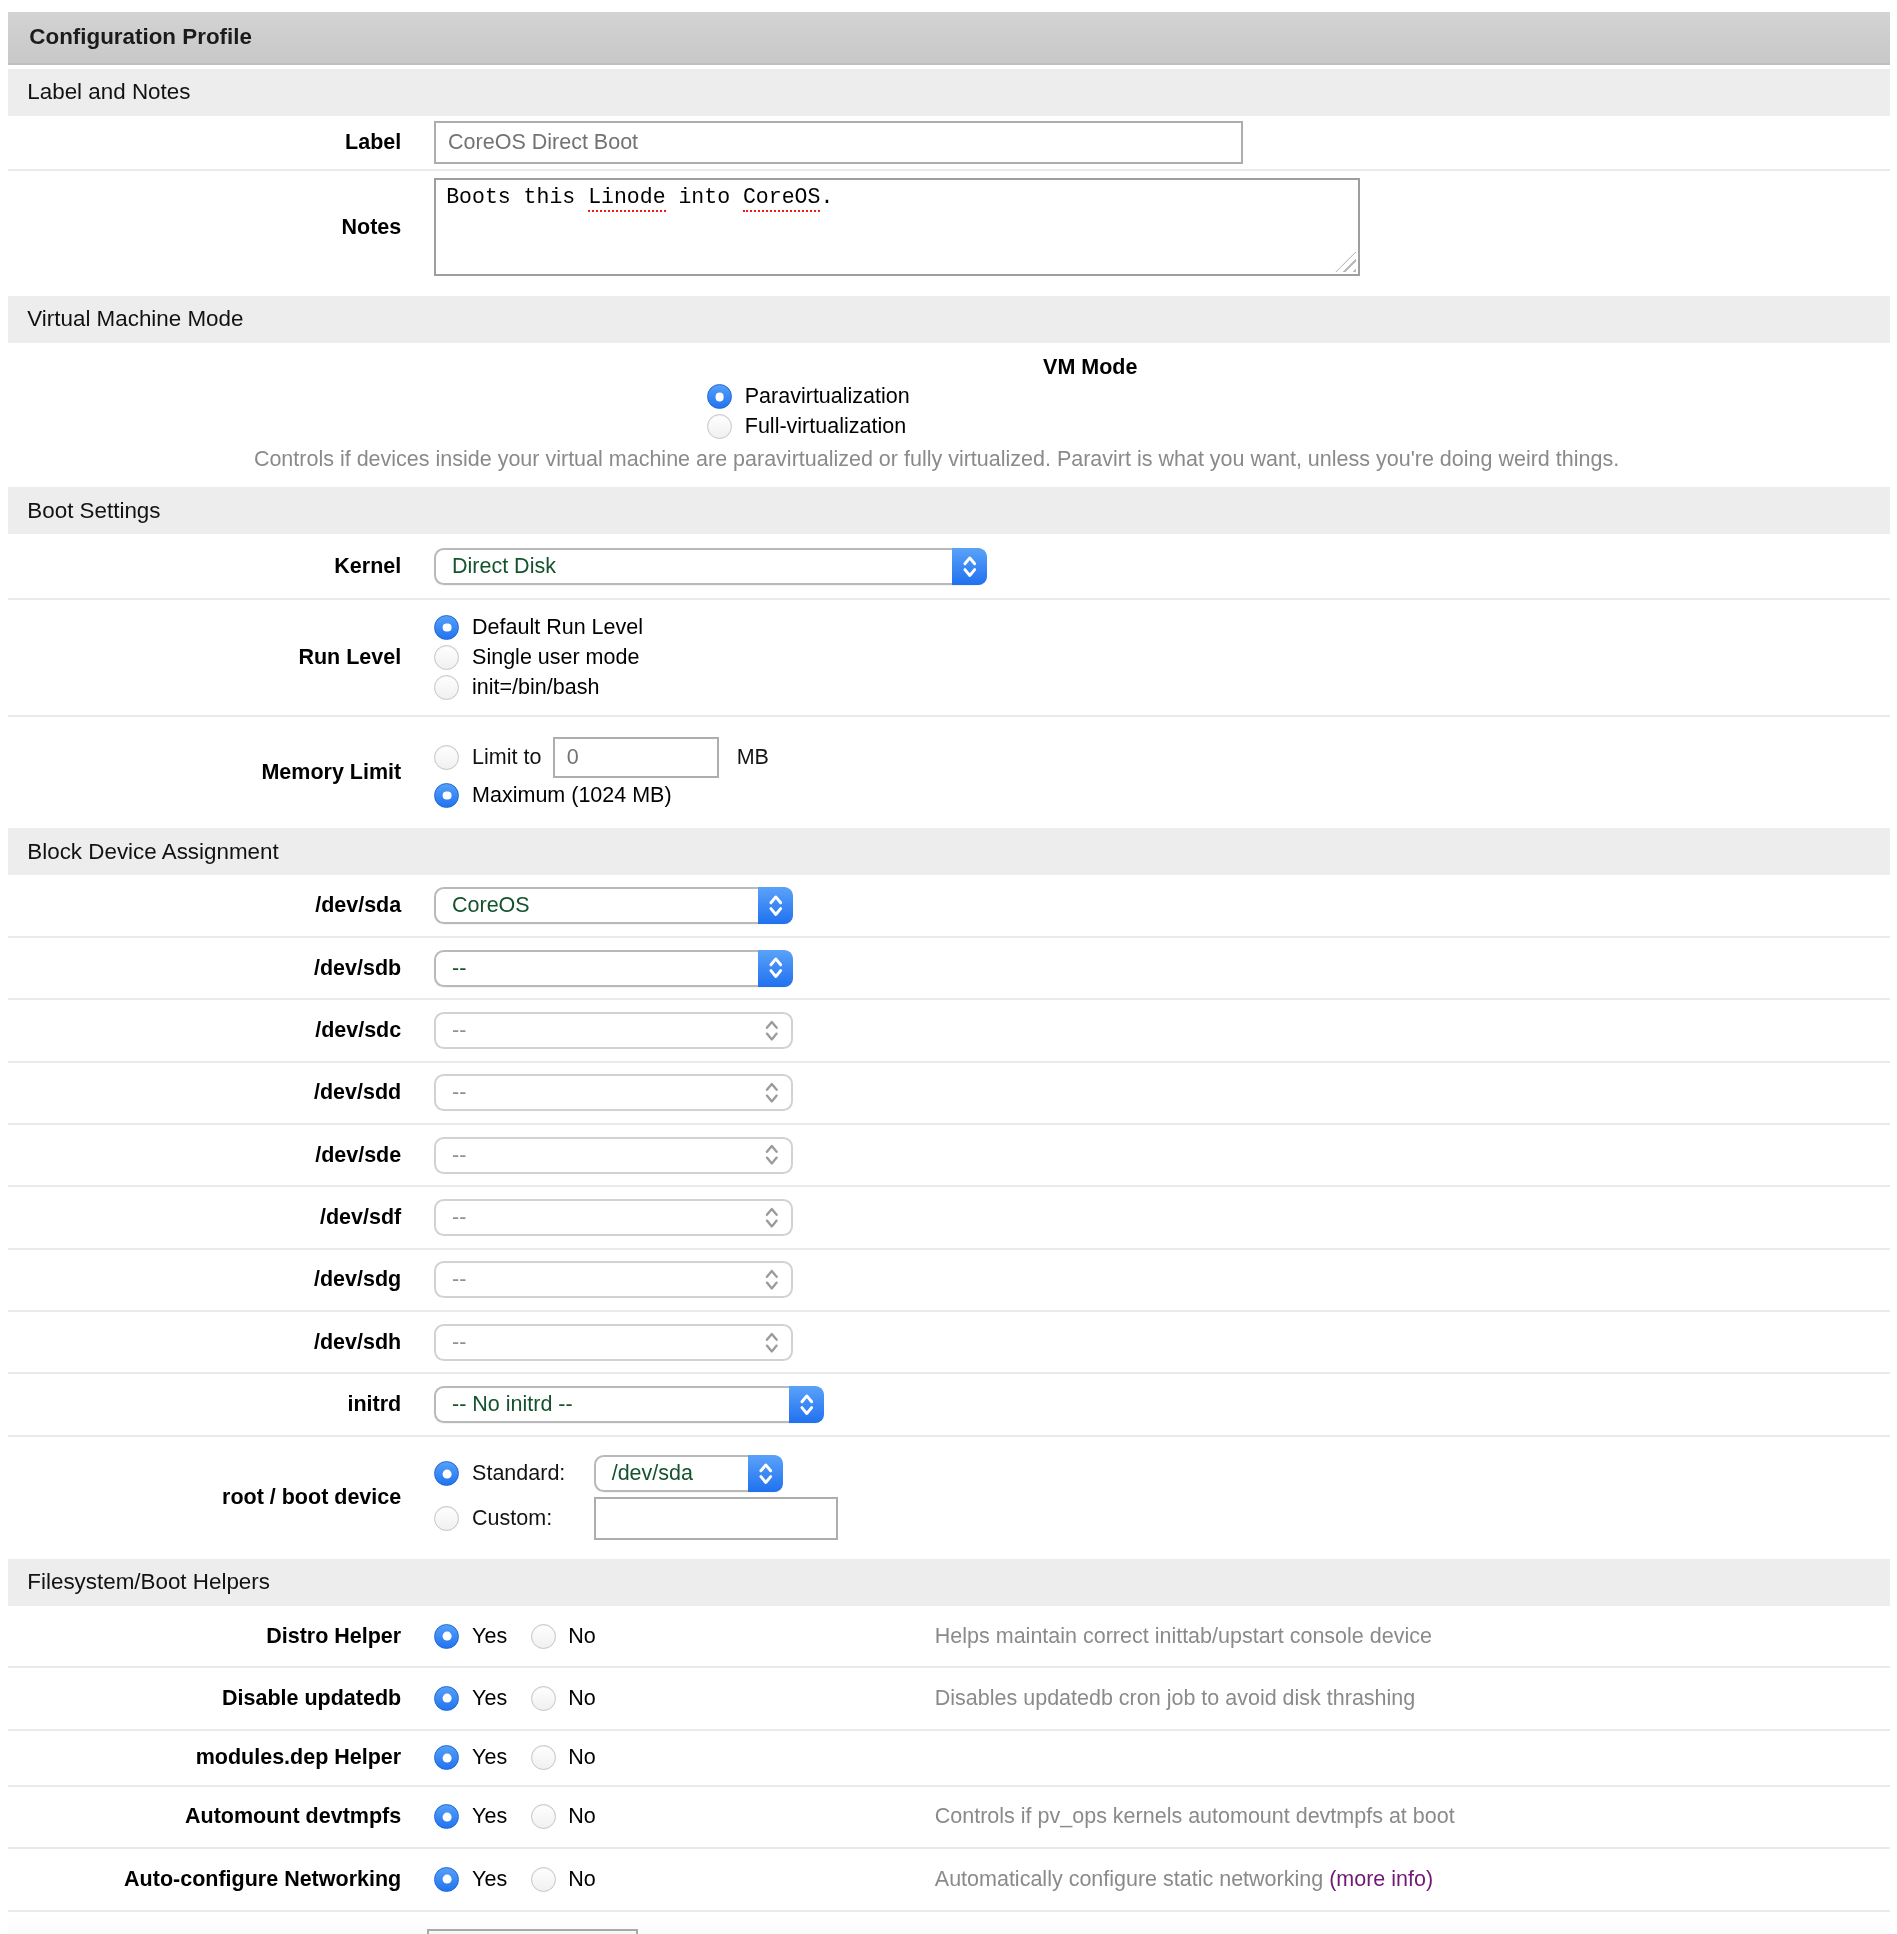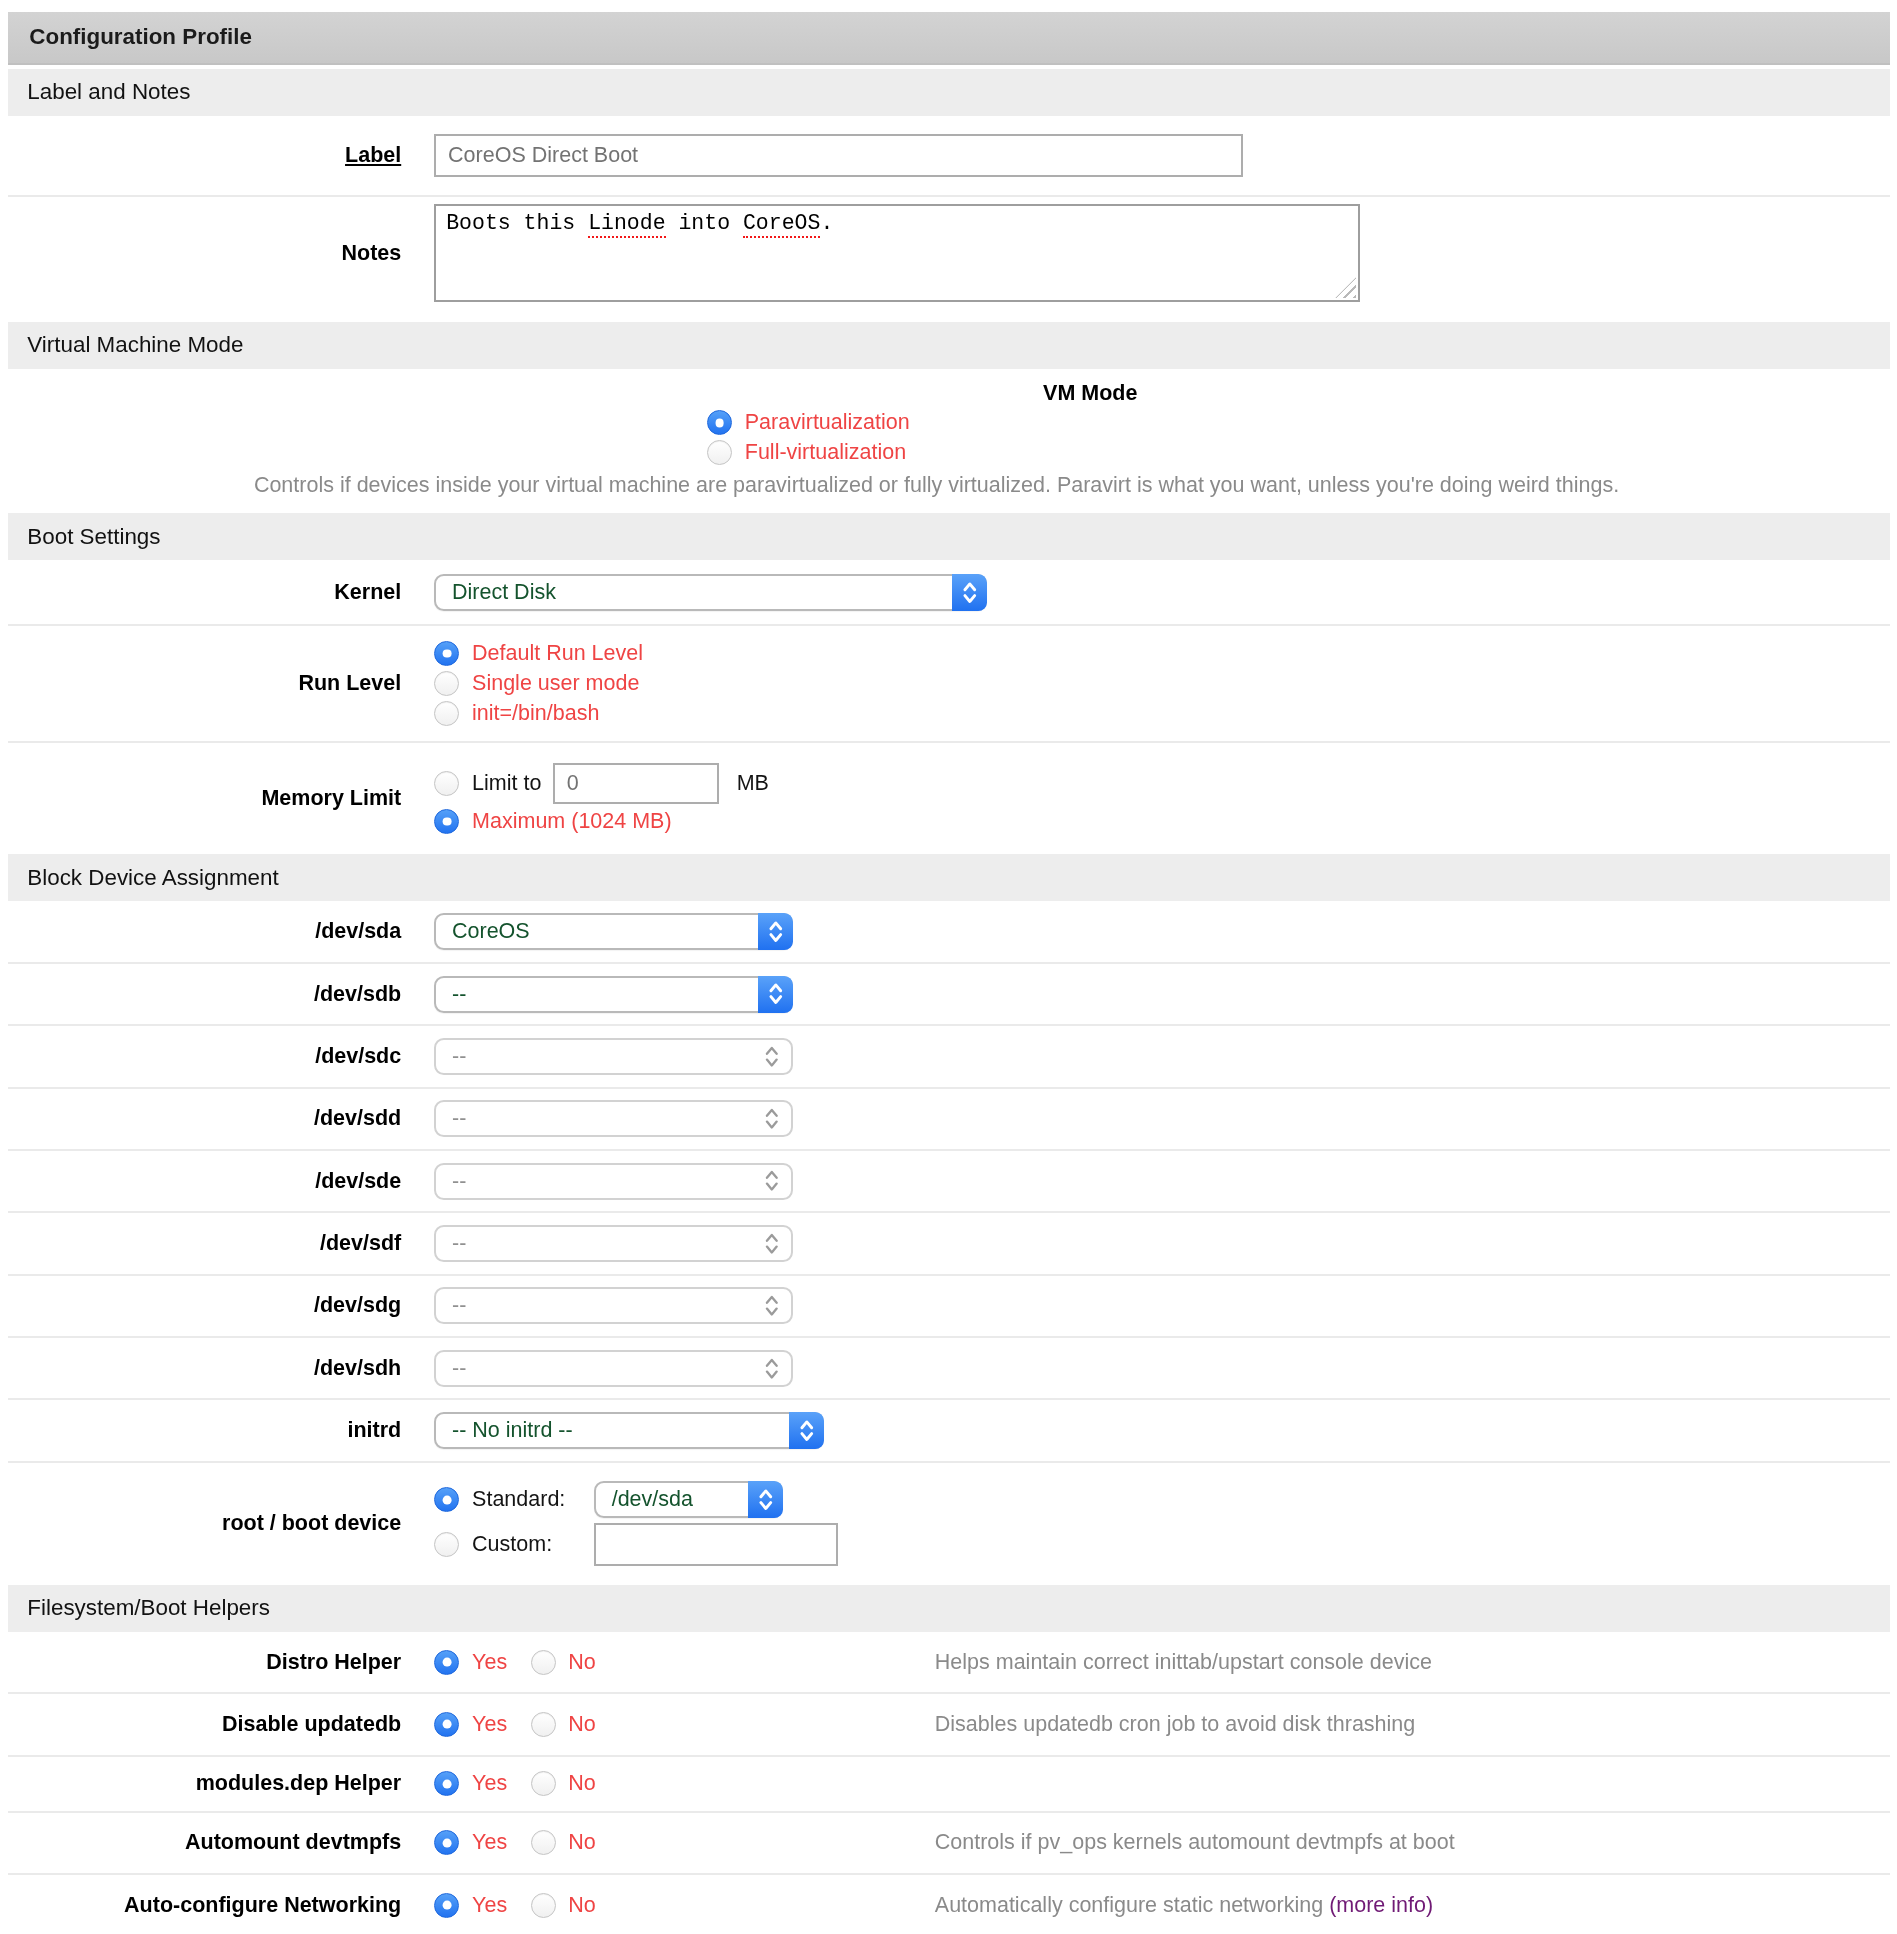--- a/index.html
+++ b/index.html
@@ -13,21 +13,21 @@
     padding:0 19.5px;font-size:22.4px;color:#121212;background:#ededed;}
 
   .frow{display:flex;align-items:center;}
   .fl{width:410px;flex:none;box-sizing:border-box;padding-right:16.6px;text-align:right;
     font-weight:bold;font-size:21.5px;color:#000;}
   .fc{width:517px;flex:none;box-sizing:border-box;padding-left:16.6px;}
   .fc.auto{width:auto;flex:1;}
   .fh{flex:1;font-size:21.5px;color:#8a8a8a;padding-right:25px;line-height:1.45;}
   .sep{border-top:2px solid #eaeaea;}
 
-  .row-label{padding:18px 0;text-decoration:underline;}
+  .row-label{padding:5px 0;}
   .row-notes{padding:7.8px 0 19.5px;}
   .row-vm{padding:11.7px 0;flex-direction:column;}
   .row-kernel{padding:13.7px 0;}
   .row-runlevel{padding:9.8px 0;}
   .row-memory{padding:15.6px 0;}
   .devrow{padding:11.7px 0;}
   .row-root{padding:13.7px 0;}
   .helperrow{padding:14.6px 0;}
 
   .textinput{border:2px solid #adadad;font-size:21.5px;font-family:inherit;color:#737373;
@@ -44,21 +44,21 @@
     clip-path:polygon(100% 0,100% 100%,0 100%);}
   .squiggle{border-bottom:2.9px dotted #f21818;padding-bottom:1px;}
 
   .optline{display:flex;align-items:center;margin:4.9px 0;}
   .radio{width:25px;height:25px;border-radius:50%;box-sizing:border-box;position:relative;flex:none;}
   .radio.on{background:linear-gradient(#55a0f8,#2273f0);border:1px solid #1d67dd;}
   .radio.on::after{content:"";position:absolute;left:50%;top:50%;width:8.8px;height:8.8px;
     border-radius:50%;background:#fff;transform:translate(-50%,-50%);}
   .radio.off{background:linear-gradient(#ffffff,#f0f0f0);border:1px solid #c5c5c5;
     box-shadow:inset 0 1px 1px rgba(0,0,0,.06);}
-  .optlabel{font-size:21.5px;color:#ef4444;margin-left:12.7px;white-space:nowrap;}
+  .optlabel{font-size:21.5px;color:#000000;margin-left:12.7px;white-space:nowrap;}
   .inlinelabel{font-size:21.5px;color:#141414;margin-left:12.7px;white-space:nowrap;width:122px;}
   .unit{font-size:21.5px;color:#141414;margin-left:17.6px;}
   .gap22{margin-left:23.4px;}
 
   .msel{display:inline-flex;align-items:center;justify-content:space-between;height:37px;
     border:2px solid #b9b9b9;border-radius:9.8px;background:#fff;box-sizing:border-box;
     box-shadow:0 1px 1px rgba(0,0,0,.05);}
   .mtxt{font-size:21.5px;color:#14532d;padding-left:15.6px;white-space:nowrap;}
   .mcap{width:35px;height:37px;margin:-2px -2px -2px 0;border-radius:0 8.8px 8.8px 0;flex:none;
     display:flex;align-items:center;justify-content:center;

